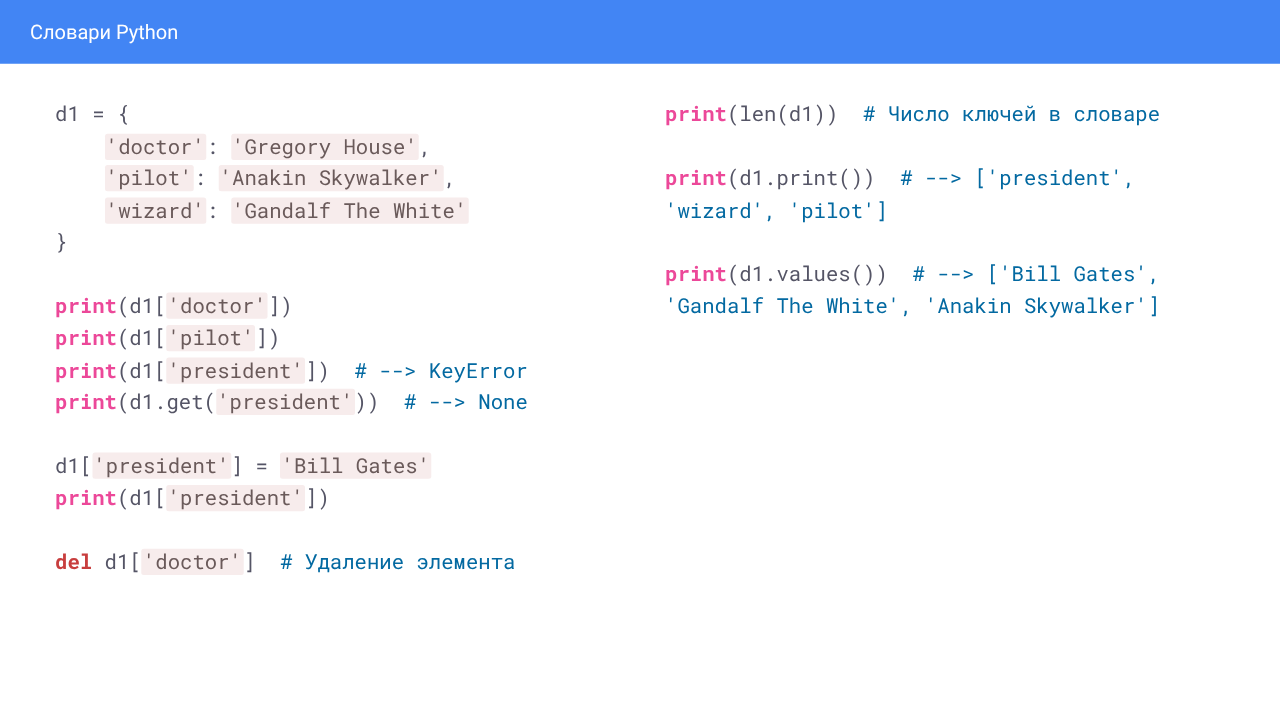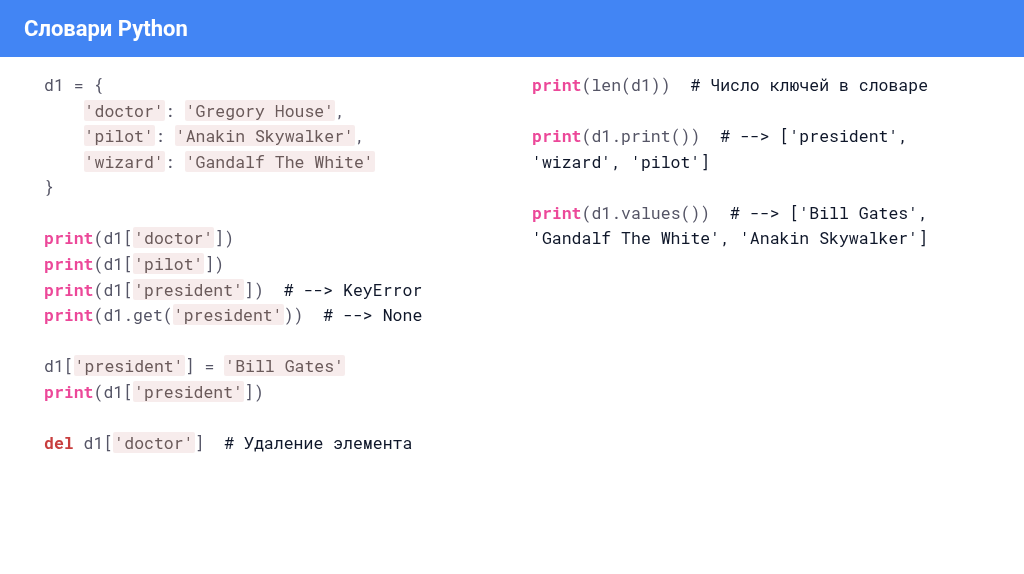--- a/index.html
+++ b/index.html
@@ -7,42 +7,42 @@
     font-family: Roboto, Arial, sans-serif;
     background: #ffffff;
     width: 1024px;
     height: 574px;
     overflow: hidden;
   }
   .header {
     background: #4285f4;
     color: #ffffff;
     padding: 16px 24px;
-    font-size: 22px;
-    font-weight: 700;
+    font-size: 16px;
+    font-weight: 400;
   }
   .content {
-    padding: 15px 44px;
+    padding: 28px 44px;
     display: flex;
     gap: 40px;
   }
   .col {
     flex: 1;
   }
   pre {
     font-family: "Roboto Mono", "Courier New", monospace;
     font-size: 16.5px;
     line-height: 1.55;
     white-space: pre-wrap;
     color: #556;
   }
   .kw { color: #ec4899; font-weight: bold; }
   .delkw { color: #c83e3e; font-weight: bold; }
   .str { color: #6a5a5a; background: #f7ecec; border-radius: 2px; padding: 0 1px; }
-  .cmt { color: #0f172a; }
+  .cmt { color: #0369a1; }
 </style>
 </head>
 <body>
 
 <div class="header">
   <span>Словари Python</span>
 </div>
 
 <div class="content">
 

